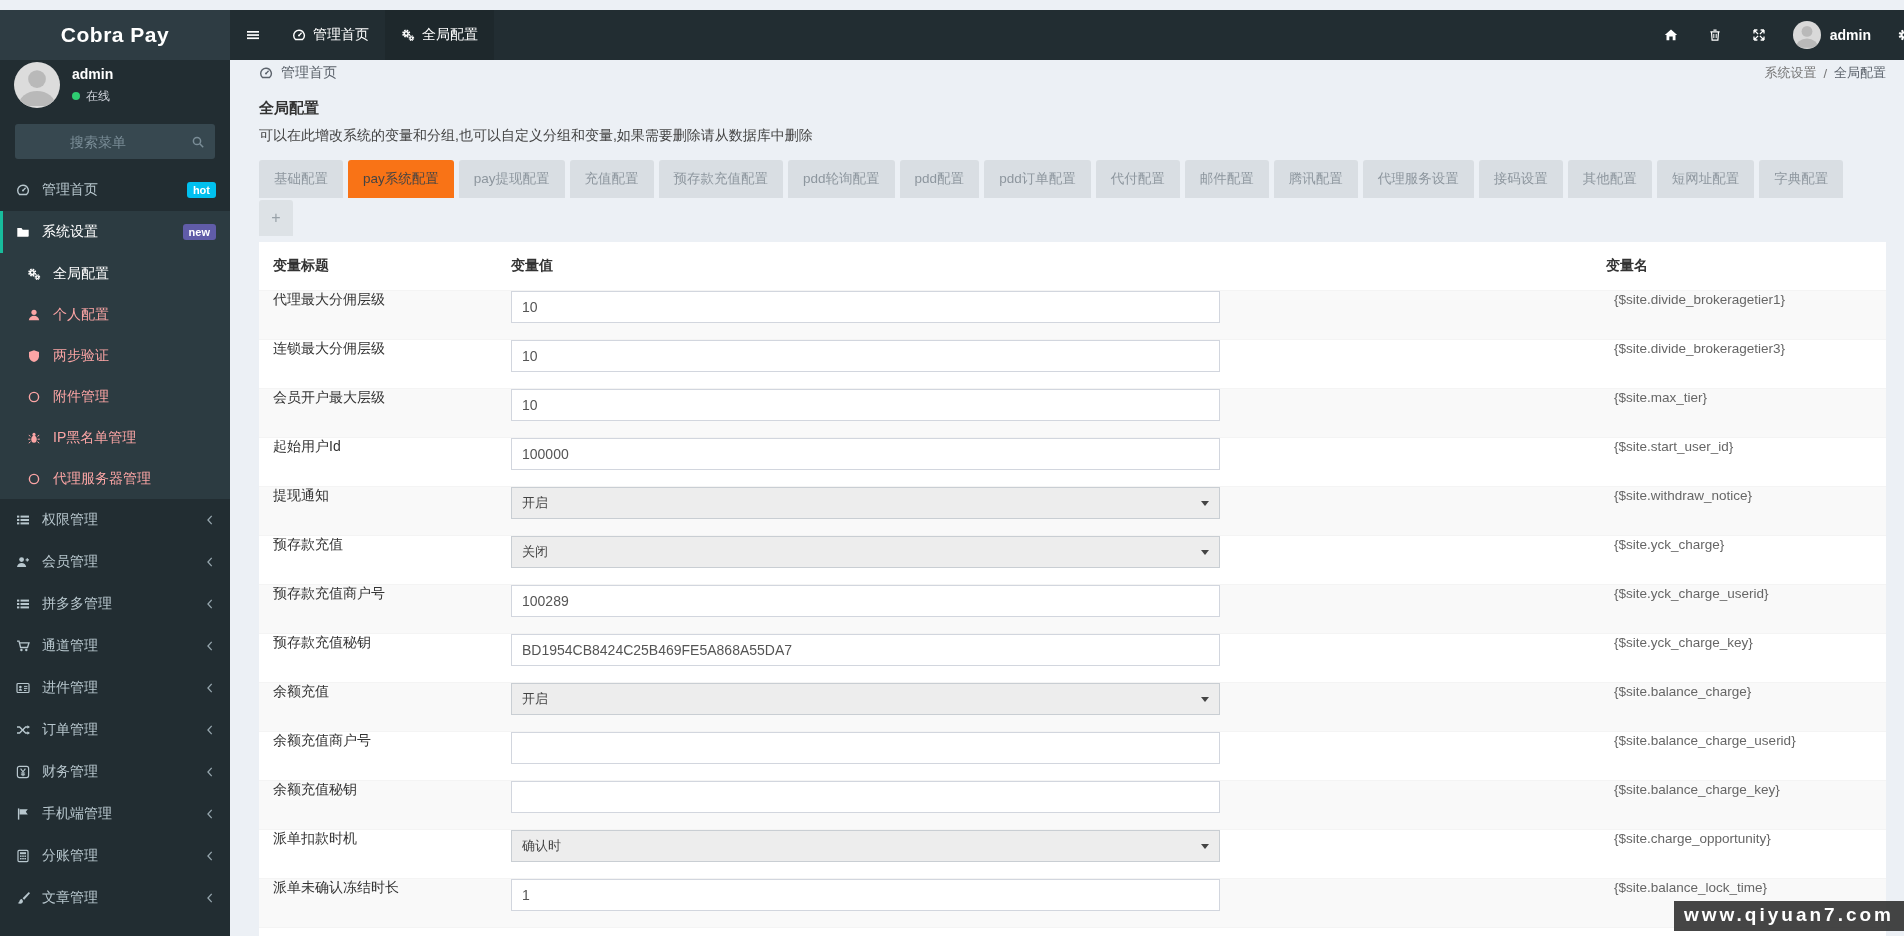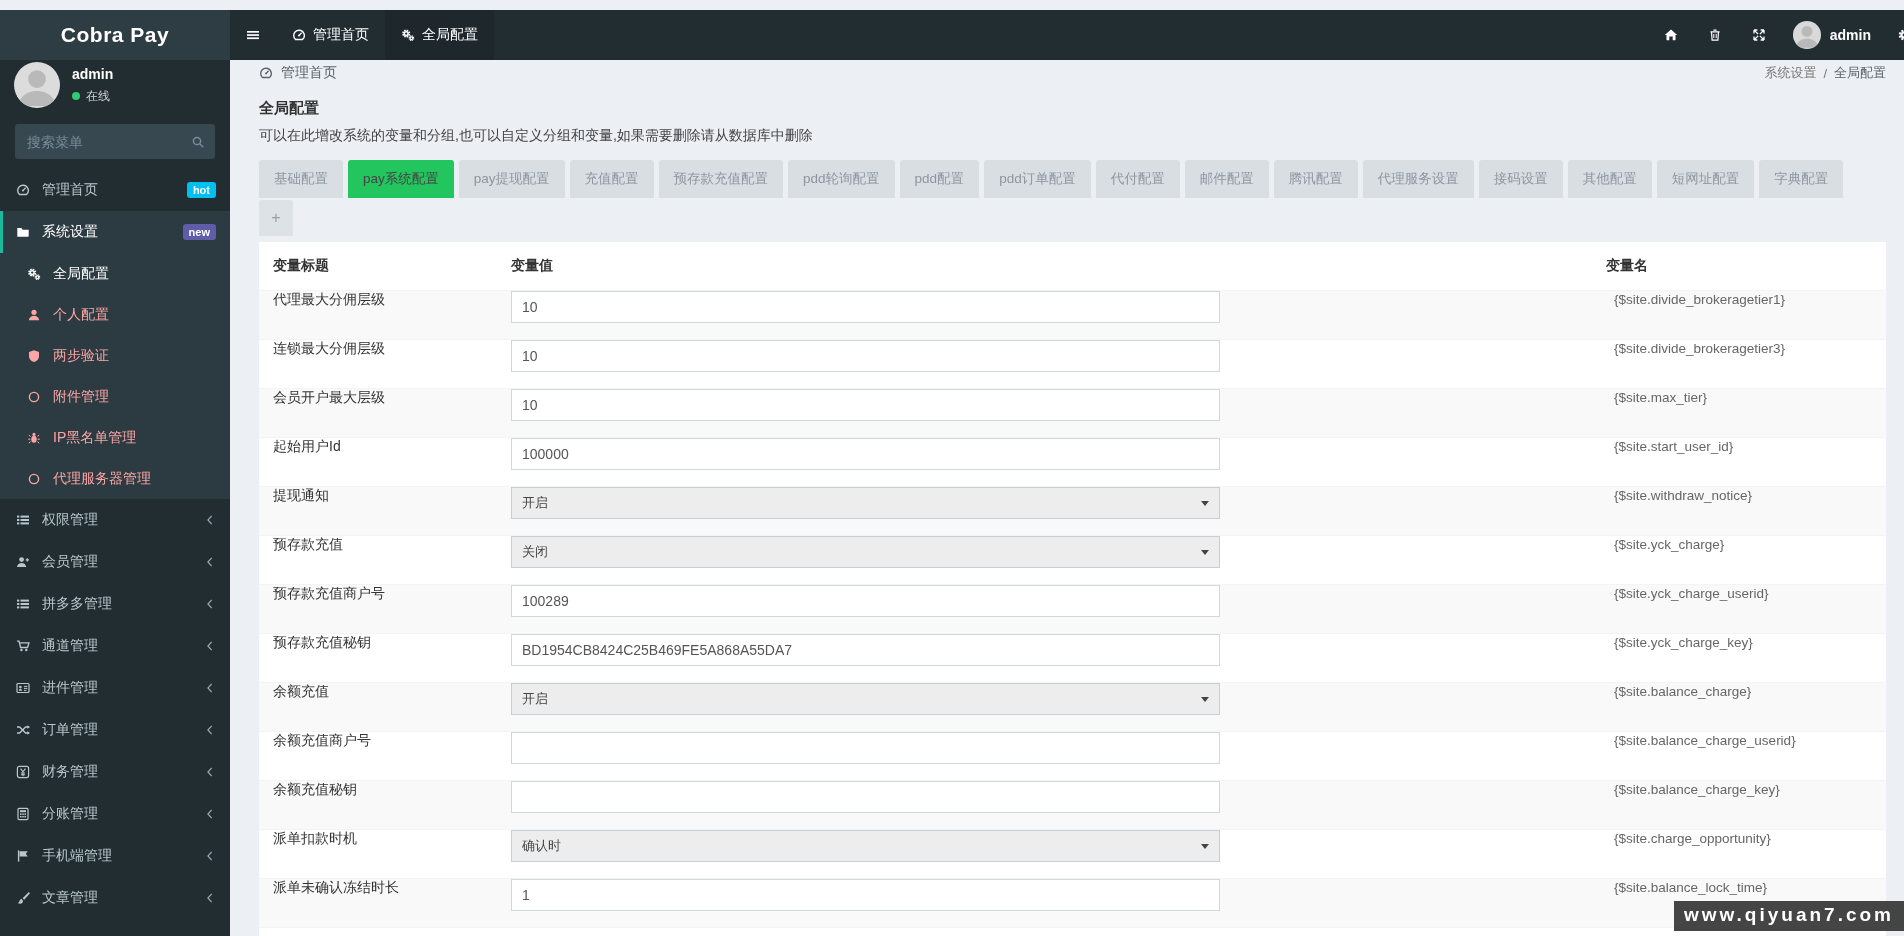--- a/index.html
+++ b/index.html
@@ -27,21 +27,21 @@
   .gear-edge{padding:0 0 0 14px;margin-right:-7px;height:50px;display:flex;align-items:center;cursor:pointer;}
   
   .sidebar{position:absolute;top:50px;left:0;width:230px;height:886px;background:#222d32;z-index:20;}
   .user-panel{display:flex;gap:12px;padding:12px 14px 8px;align-items:center;}
   .avatar{width:46px;height:46px;border-radius:50%;background:#dcdcdc;overflow:hidden;flex:none;}
   .avatar svg{width:46px;height:46px;}
   .u-name{color:#fff;font-size:14px;font-weight:bold;}
   .u-status{color:#d2d6de;font-size:12px;margin-top:6px;display:flex;align-items:center;gap:6px;}
   .dot{width:8px;height:8px;border-radius:50%;background:#2ecc71;}
   .search-box{margin:8px 15px 4px;display:flex;align-items:center;background:#374850;border-radius:3px;height:35px;}
-  .search-box input{flex:1;background:transparent;border:0;outline:none;color:#ccc;font-size:14px;padding:0 12px;min-width:0;font-family:inherit;}
+  .search-box input{flex:1;background:transparent;border:0;outline:none;color:#ccc;font-size:14px;padding:0 12px;min-width:0;font-family:inherit;text-align:center;}
   .search-box input::placeholder{color:#7a8d97;}
   .search-btn{width:34px;height:35px;color:#7a8d97;display:flex;align-items:center;justify-content:center;cursor:pointer;}
   .menu{list-style:none;margin:10px 0 0;padding:0;}
   .menu-item{display:flex;align-items:center;gap:10px;height:42px;padding:0 14px;color:#b8c7ce;font-size:14px;cursor:pointer;}
   .menu-item .icon{width:18px;display:flex;justify-content:center;color:inherit;flex:none;}
   .menu-item.parent-active{background:#2c3b41;border-left:3px solid #18bc9c;padding-left:11px;color:#fff;}
   .submenu{list-style:none;margin:0;padding:0;background:#2c3b41;}
   .submenu .menu-item{height:41px;padding-left:25px;color:#fca5a5;}
   .submenu .menu-item.active{color:#fff;}
   .badge{margin-left:auto;font-size:11px;font-weight:bold;color:#fff;border-radius:3px;padding:2px 6px;line-height:1.1;}
@@ -52,21 +52,21 @@
   .ch-left{display:flex;gap:8px;align-items:center;}
   .breadcrumb{font-size:13px;color:#777;display:flex;gap:7px;align-items:center;}
   .breadcrumb .bc-item{cursor:pointer;}
   .breadcrumb .bc-last{color:#5b626b;}
   .page-head{margin:17px 18px 0 29px;}
   .pg-title{font-size:15px;font-weight:bold;color:#333;}
   .pg-desc{margin-top:9px;font-size:14px;color:#444;}
   .tabs{margin:15px 18px 0 29px;display:flex;gap:5px;flex-wrap:nowrap;overflow:hidden;}
   .tab{padding:0 15px;height:38px;display:flex;align-items:center;background:#d9dee3;color:#8d969e;
     font-size:13.5px;border-radius:3px 3px 0 0;cursor:pointer;white-space:nowrap;flex:none;}
-  .tab.active{background:#22c55e;color:#444;}
+  .tab.active{background:#f97316;color:#444;}
   .tab-row2{margin:2px 18px 0 29px;}
   .tab.add{width:34px;padding:0;justify-content:center;height:36px;background:#dde2e6;color:#98a1a8;font-size:16px;}
   .card{margin:6px 18px 0 29px;background:#fff;min-height:700px;}
   .t-head{display:flex;align-items:center;height:48px;font-weight:bold;font-size:14px;color:#333;}
   .col-label{width:252px;padding-left:14px;box-sizing:border-box;flex:none;}
   .col-value{width:1095px;flex:none;display:flex;align-items:center;}
   .col-var{flex:1;padding-right:10px;min-width:0;}
   .t-row{display:flex;align-items:flex-start;height:48px;border-top:1px solid #f4f4f4;font-size:14px;color:#333;}
   .t-row.alt{background:#f9f9f9;}
   .ctrl-input{width:709px;height:32px;box-sizing:border-box;border:1px solid #d2d6de;padding:0 10px;
@@ -449,49 +449,49 @@
             <svg viewBox="0 0 14 14" width="12" height="12">
               <path d="M9 2.2 4.6 7 9 11.8" fill="none" stroke="currentColor" stroke-width="1.5"></path>
             </svg>
           </span>
         </div>
       </li>
       <li>
         <div class="menu-item">
           <span class="icon">
             <svg viewBox="0 0 14 14" xmlns="http://www.w3.org/2000/svg">
+              <path d="M2.6 1.4v11.2" stroke="currentColor" stroke-width="1.4"></path>
+              <path d="M3.6 2.2h8.2l-2 2.6 2 2.6H3.6z" fill="currentColor"></path>
+            </svg>
+          </span>
+          <span>手机端管理</span>
+          <span class="chev">
+            <svg viewBox="0 0 14 14" width="12" height="12">
+              <path d="M9 2.2 4.6 7 9 11.8" fill="none" stroke="currentColor" stroke-width="1.5"></path>
+            </svg>
+          </span>
+        </div>
+      </li>
+      <li>
+        <div class="menu-item">
+          <span class="icon">
+            <svg viewBox="0 0 14 14" xmlns="http://www.w3.org/2000/svg">
               <rect x="2" y="1.4" width="10" height="11.2" rx="1" fill="none" stroke="currentColor" stroke-width="1.2"></rect>
               <rect x="4" y="3.2" width="6" height="2" fill="currentColor"></rect>
               <g fill="currentColor">
                 <rect x="4" y="6.5" width="1.6" height="1.4"></rect>
                 <rect x="6.2" y="6.5" width="1.6" height="1.4"></rect>
                 <rect x="8.4" y="6.5" width="1.6" height="1.4"></rect>
                 <rect x="4" y="9" width="1.6" height="1.4"></rect>
                 <rect x="6.2" y="9" width="1.6" height="1.4"></rect>
                 <rect x="8.4" y="9" width="1.6" height="1.4"></rect>
               </g>
             </svg>
           </span>
           <span>分账管理</span>
-          <span class="chev">
-            <svg viewBox="0 0 14 14" width="12" height="12">
-              <path d="M9 2.2 4.6 7 9 11.8" fill="none" stroke="currentColor" stroke-width="1.5"></path>
-            </svg>
-          </span>
-        </div>
-      </li>
-      <li>
-        <div class="menu-item">
-          <span class="icon">
-            <svg viewBox="0 0 14 14" xmlns="http://www.w3.org/2000/svg">
-              <path d="M2.6 1.4v11.2" stroke="currentColor" stroke-width="1.4"></path>
-              <path d="M3.6 2.2h8.2l-2 2.6 2 2.6H3.6z" fill="currentColor"></path>
-            </svg>
-          </span>
-          <span>手机端管理</span>
           <span class="chev">
             <svg viewBox="0 0 14 14" width="12" height="12">
               <path d="M9 2.2 4.6 7 9 11.8" fill="none" stroke="currentColor" stroke-width="1.5"></path>
             </svg>
           </span>
         </div>
       </li>
       <li>
         <div class="menu-item">
           <span class="icon">

